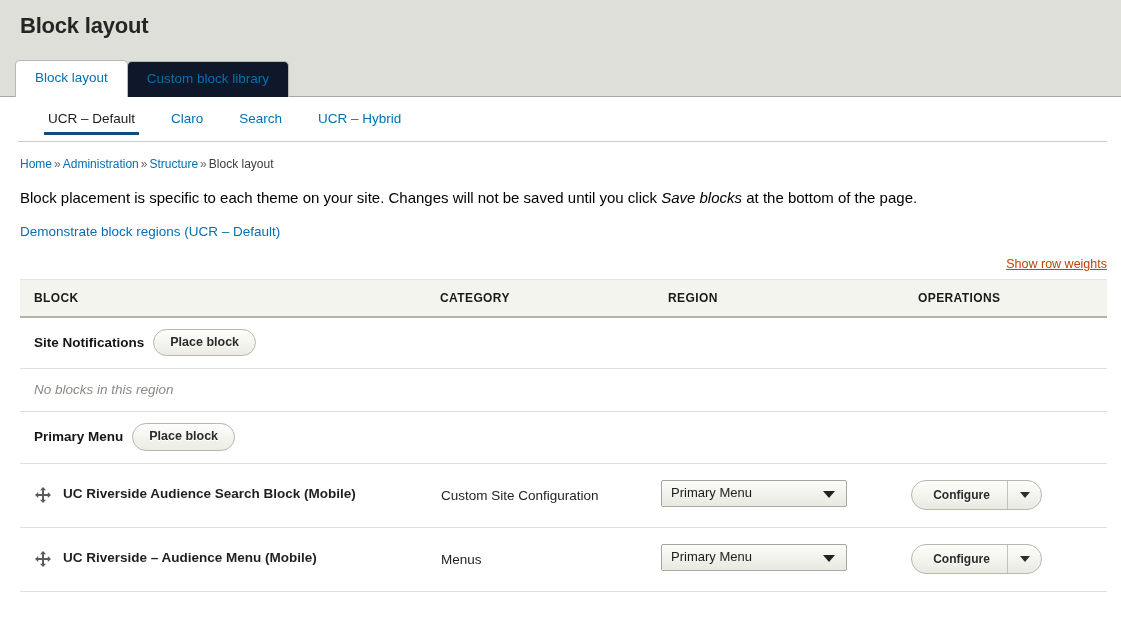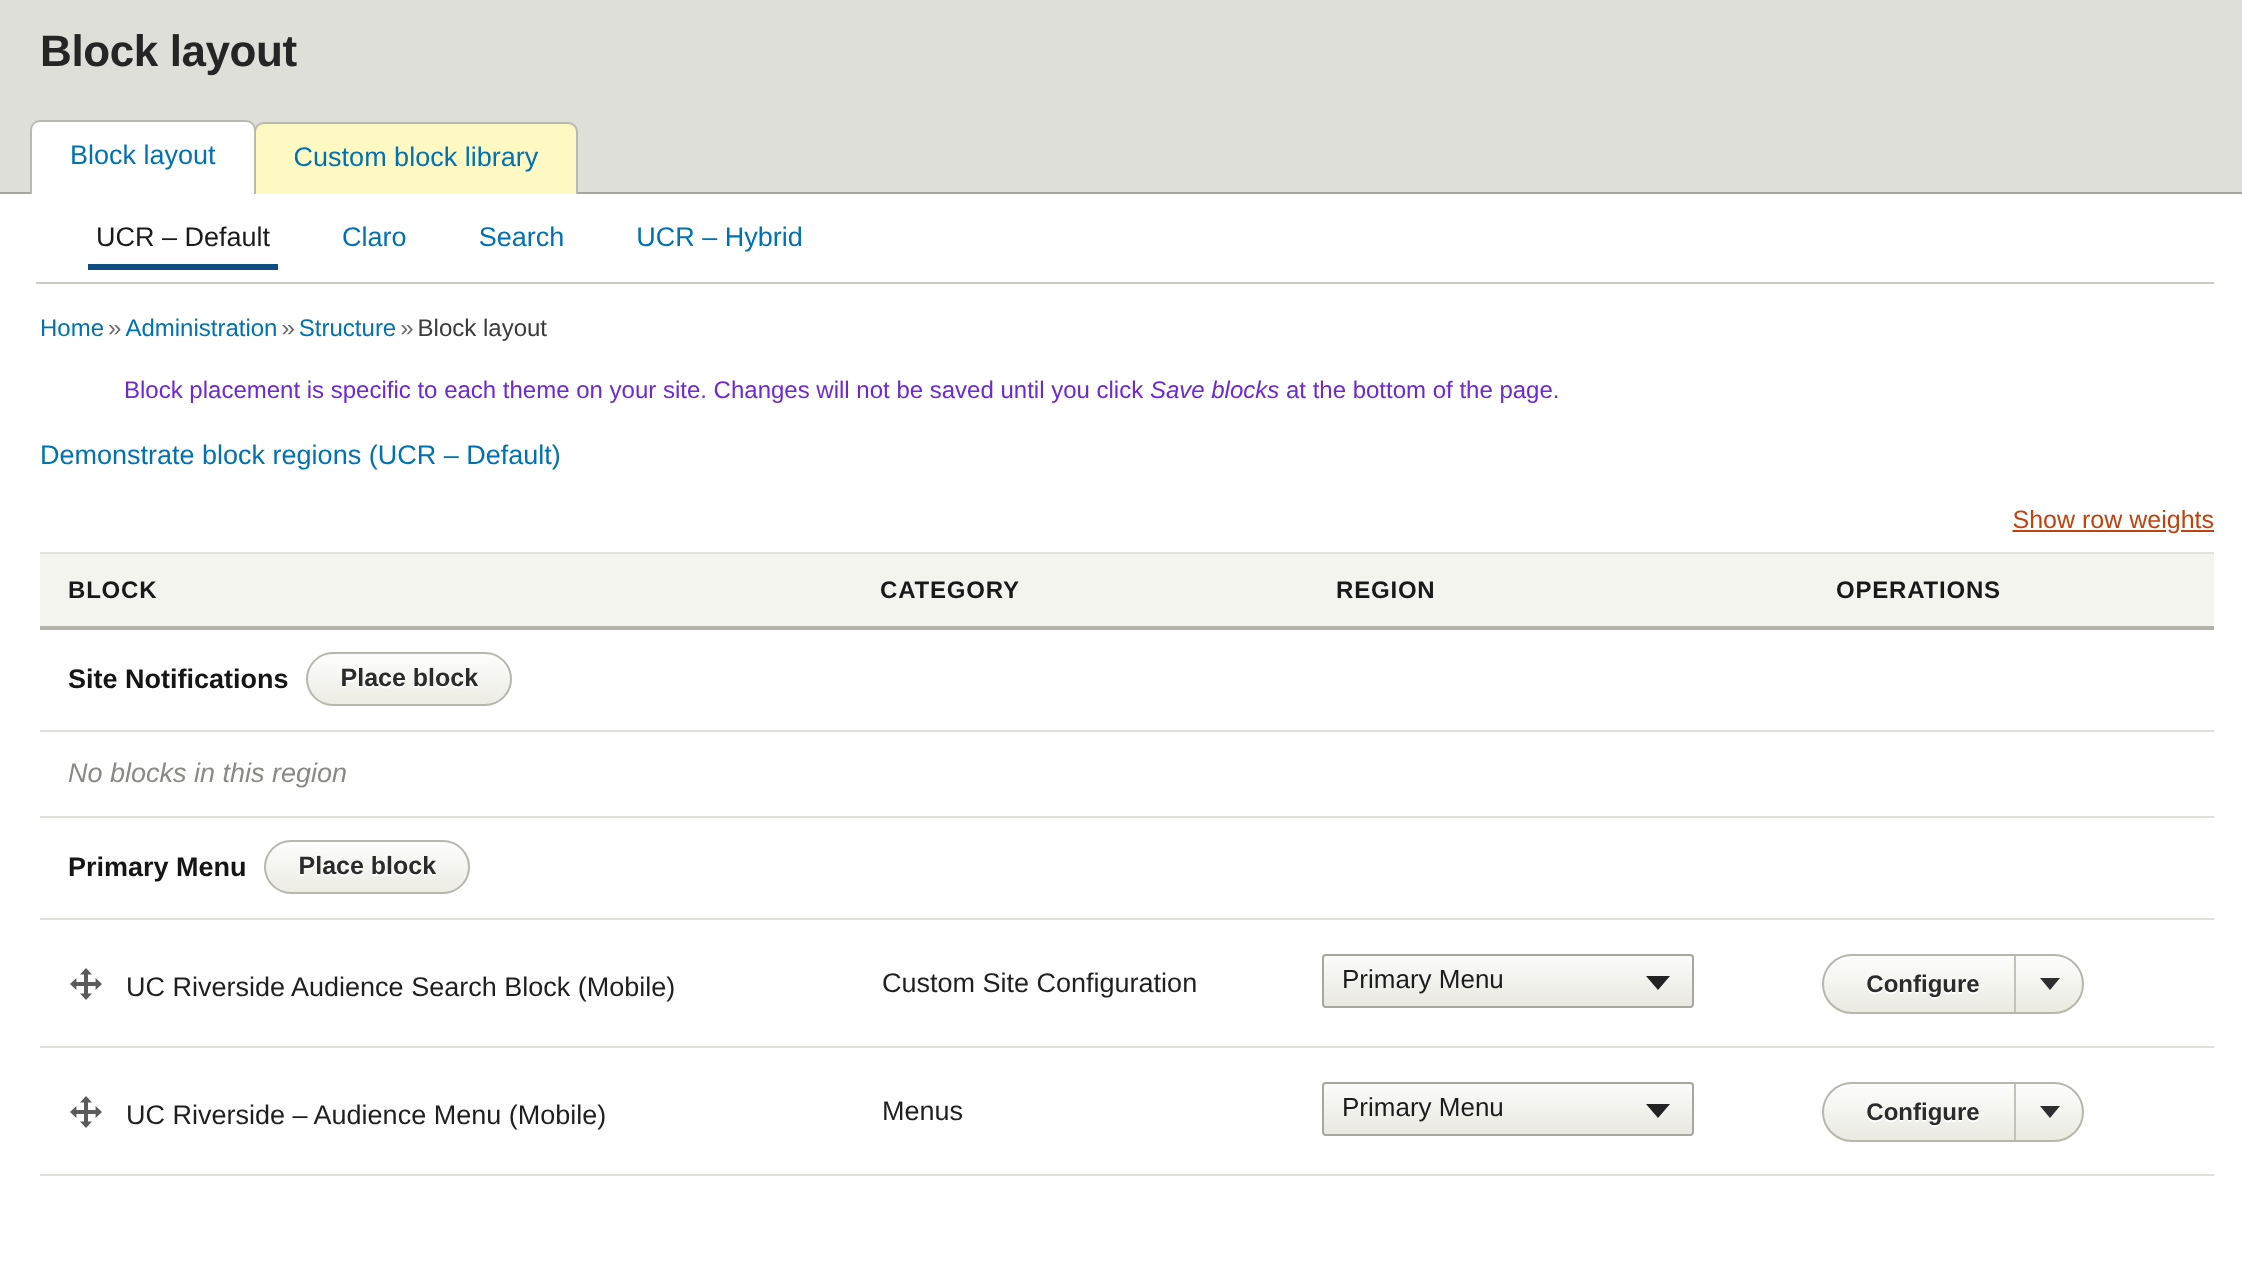--- a/index.html
+++ b/index.html
@@ -34,21 +34,21 @@
     display: flex;
     align-items: flex-end;
   }
   .tab {
     font-size: 13.5px;
     color: #0071b3;
     padding: 9px 19px 10px 19px;
     border: 1px solid #b8b9b2;
     border-bottom: none;
     border-radius: 5px 5px 0 0;
-    background: #fef9c3;
+    background: #0f172a;
     margin-right: -1px;
     cursor: pointer;
     line-height: 1.15;
     white-space: nowrap;
   }
   .tab.active {
     background: #ffffff;
     border-color: #b8b9b2;
     color: #0071b3;
     font-weight: normal;
@@ -97,25 +97,24 @@
   .breadcrumb {
     font-size: 12px;
     color: #3b3b3b;
     padding-top: 14px;
     line-height: 1.4;
   }
   .breadcrumb a { color: #0071b3; text-decoration: none; cursor: pointer; }
   .breadcrumb .sep { color: #6b6b6b; padding: 0 2px; }
 
   .description {
-    font-size: 12px;
-    color: #6d28d9;
+    font-size: 15px;
+    color: #000000;
     padding-top: 14px;
     line-height: 1.4;
-    margin-left: 42px;
   }
   .description i { font-style: italic; }
 
   .demo-link {
     display: inline-block;
     font-size: 13.5px;
     color: #0071b3;
     text-decoration: none;
     padding-top: 16px;
     cursor: pointer;
@@ -184,21 +183,21 @@
     color: #8a8a84;
     font-size: 13.5px;
   }
 
   tr.block-row td { height: 64px; padding: 0; }
   tr.block-row td.block-cell { padding-left: 14px; }
   tr.block-row td.category-cell { padding-left: 11px; }
   tr.block-row td.region-cell { padding-left: 3px; }
   tr.block-row td.ops-cell { padding-left: 3px; }
 
-  .block-name-wrap { display: flex; align-items: flex-end; }
+  .block-name-wrap { display: flex; align-items: flex-start; font-weight: bold; }
   .drag-handle {
     width: 18px; height: 18px;
     margin-right: 11px;
     flex: 0 0 auto;
     cursor: move;
   }
   .block-label { font-size: 13.5px; color: #1f1f1f; }
 
   
   .pill-btn {

